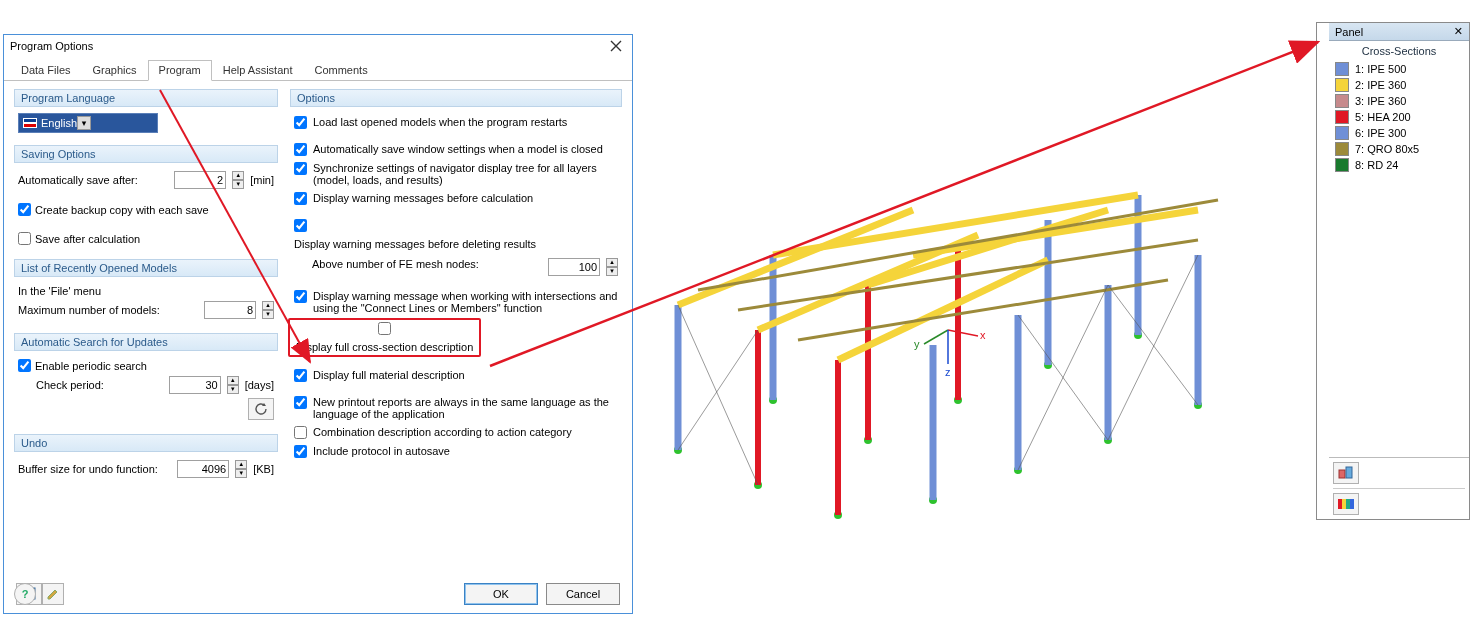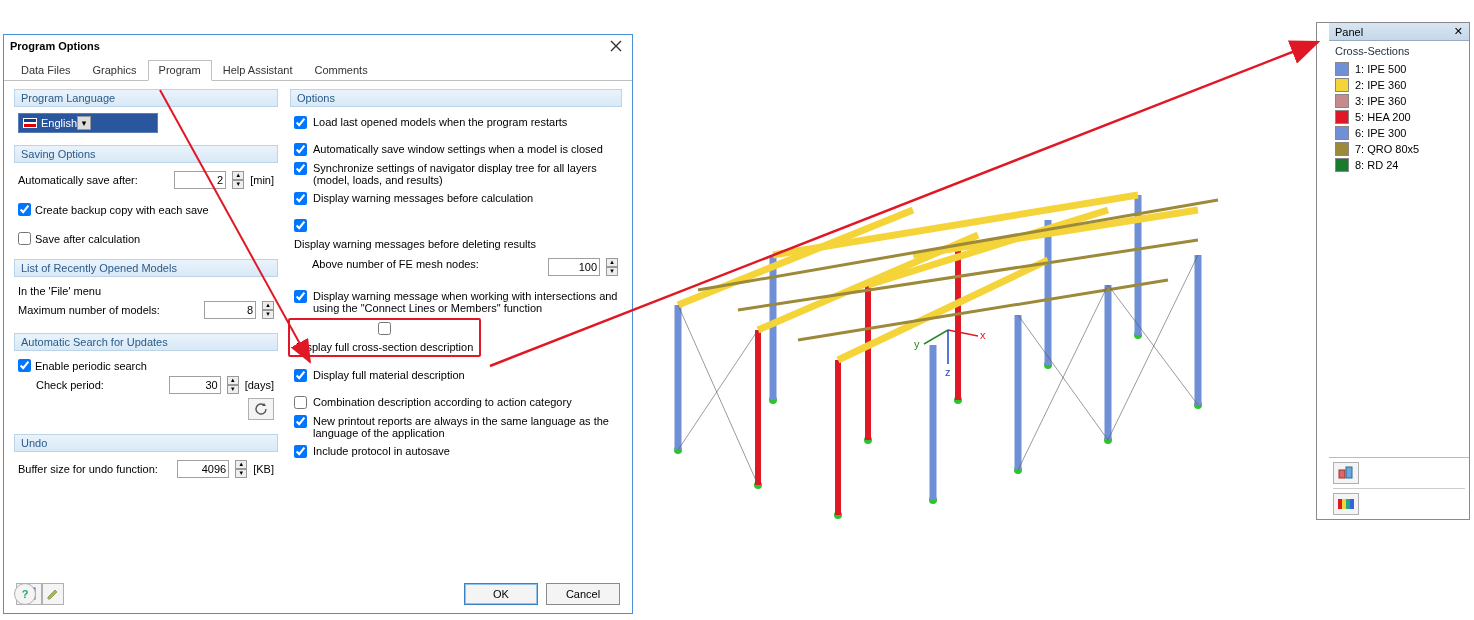--- a/index.html
+++ b/index.html
@@ -2,21 +2,21 @@
 <html><head>
 <meta charset="utf-8">
 <style>
   * { box-sizing: border-box; font-family: "Segoe UI", Tahoma, Arial, sans-serif; font-size: 11px; }
   body { margin: 0; padding: 0; width: 1474px; height: 620px; background: #fff; position: relative; overflow: hidden; }
 
   
   .dialog { position: absolute; left: 3px; top: 34px; width: 630px; height: 580px;
     background: #fff; border: 1px solid #4a90d9; }
   .titlebar { height: 22px; display: flex; align-items: center; padding: 0 6px; background: #fff; }
-  .titlebar .title { flex: 1; font-weight: 700; color: #000; }
+  .titlebar .title { flex: 1; font-weight: 400; color: #000; }
   .titlebar .close { width: 20px; height: 18px; display: flex; align-items: center; justify-content: center; cursor: default; }
 
   .tabs { display: flex; gap: 0; border-bottom: 1px solid #c0c0c0; padding-left: 6px; margin-top:2px; }
   .tab { padding: 3px 10px 4px; border: 1px solid transparent; border-bottom: none; position: relative; top: 1px; color: #333; }
   .tab.active { border: 1px solid #c0c0c0; border-bottom: 1px solid #fff; background: #fff; }
 
   .body { display: flex; gap: 12px; padding: 8px 10px 8px 10px; }
   .col-left { width: 264px; display: flex; flex-direction: column; gap: 10px; }
   .col-right { flex: 1; display: flex; flex-direction: column; gap: 6px; }
 
@@ -54,21 +54,21 @@
     display:flex; align-items:center; justify-content:center; }
 
   
   .viewport { position: absolute; left: 638px; top: 140px; width: 670px; height: 400px; }
 
   
   .panel { position: absolute; right: 4px; top: 22px; width: 154px; height: 498px;
     border: 1px solid #8a8a8a; background: #fff; display:flex; flex-direction:column;padding-left:12px; }
   .panel .p-title { background: linear-gradient(#d8e6f2,#c5d8ea); border-bottom: 1px solid #9ab; padding:2px 6px;
     display:flex; justify-content:space-between; align-items:center; }
-  .panel .p-body { padding: 4px 6px; flex:1; }
+  .panel .p-body { padding: 4px 6px; flex:1;text-align:center; }
   .panel .sec-hdr { color: #234; margin-bottom: 4px; }
   .legend-item { display: flex; align-items: center; gap: 6px; padding: 1px 0; }
   .swatch { width: 14px; height: 14px; border: 1px solid #888; }
   .panel .p-foot { border-top:1px solid #bbb; padding:4px; display:flex; flex-direction:column; gap:4px; }
   .panel .p-foot .row2 { display:flex; gap:4px; }
 
   
   .arrow { position:absolute; pointer-events:none; }
 </style>
 </head>
@@ -238,26 +238,26 @@
               <span class="hl" style="display: inline-flex; align-items: center; gap: 6px;">
                 <input type="checkbox" style="">
                 <span class="txt">Display full cross-section description</span>
               </span>
             </div>
             <div class="opt-row" style="margin-bottom: 8px;">
               <input type="checkbox" checked="" style="">
               <span class="txt">Display full material description</span>
             </div>
             <div class="opt-row">
+              <input type="checkbox" checked="" style="">
+              <span class="txt">New printout reports are always in the same language as the language of the application</span>
+            </div>
+            <div class="opt-row">
               <input type="checkbox" style="">
               <span class="txt">Combination description according to action category</span>
-            </div>
-            <div class="opt-row">
-              <input type="checkbox" checked="" style="">
-              <span class="txt">New printout reports are always in the same language as the language of the application</span>
             </div>
             <div class="opt-row">
               <input type="checkbox" checked="" style="">
               <span class="txt">Include protocol in autosave</span>
             </div>
           </div>
       </div>
     </div>
   </div>
 

